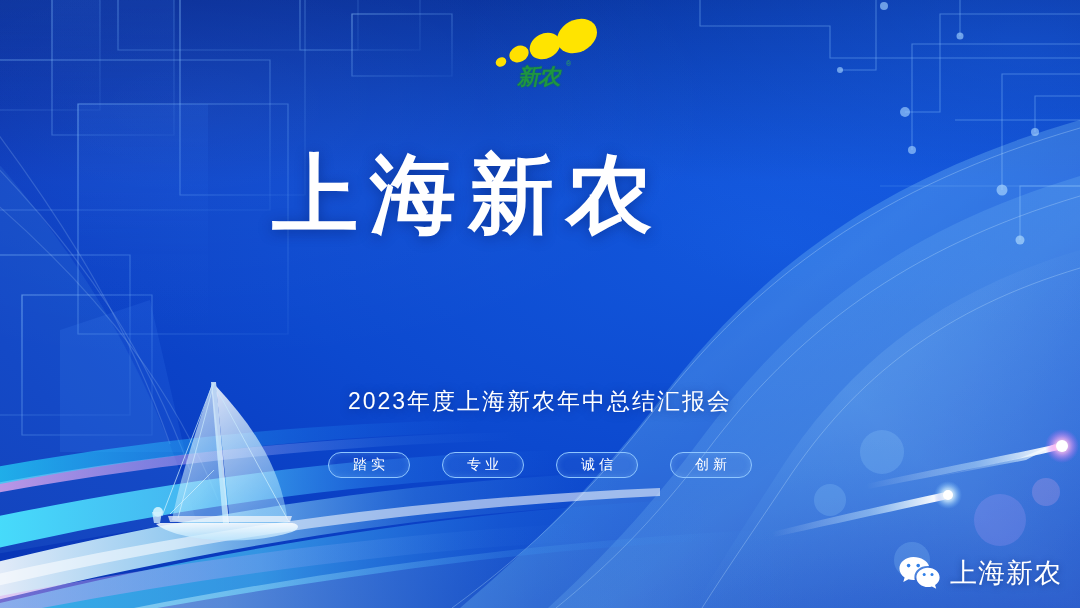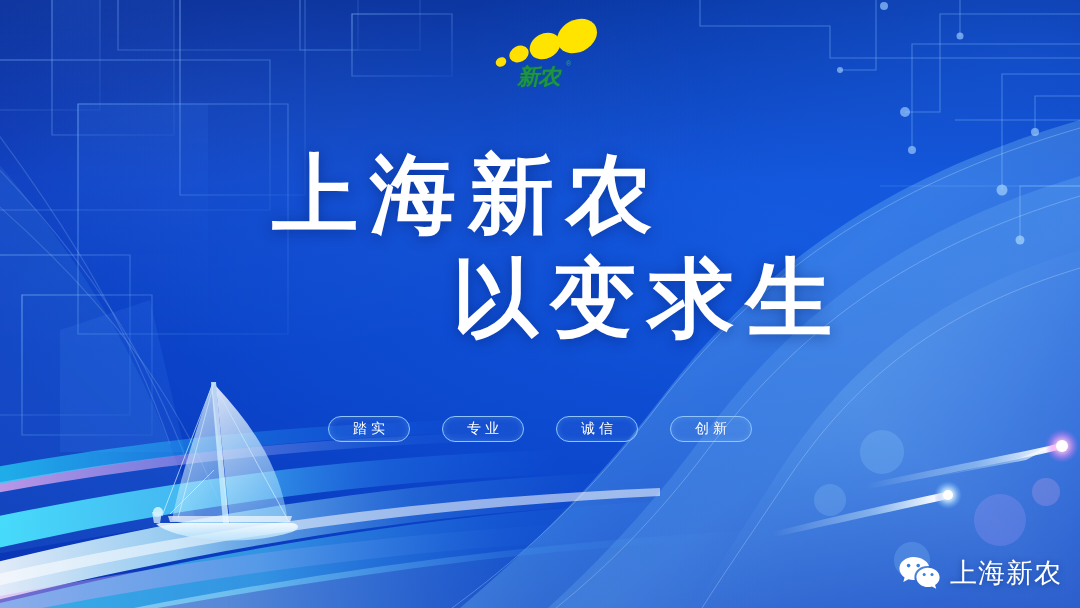--- a/index.html
+++ b/index.html
@@ -92,21 +92,21 @@
     text-align:center;
     color:#ffffff;
     font-size:23px;
     letter-spacing:2px;
     text-shadow:0 1px 8px rgba(3,30,110,.55);
   }
 
   
   #tags{
     position:absolute;
-    left:0; top:416px;
+    left:0; top:452px;
     width:1080px;
     display:flex;
     justify-content:center;
     gap:32px;
     font-family:Liberation Serif, serif;
   }
   .tag{
     width:82px; height:26px;
     border:1px solid #8fc6ff;
     border-radius:13px;
@@ -353,23 +353,23 @@
       <ellipse cx="27" cy="40" rx="10" ry="8" fill="#ffe000" transform="rotate(-28 27 40)"></ellipse>
       <ellipse cx="53" cy="32" rx="16" ry="12.5" fill="#ffe400" transform="rotate(-28 53 32)"></ellipse>
       <ellipse cx="85" cy="22" rx="21" ry="16" fill="#ffe400" transform="rotate(-28 85 22)"></ellipse>
     </g>
   </svg>
   <div id="logo-word">新农</div>
   <div id="logo-reg">®</div>
 
   <div id="headline">
     <div class="hl-line" id="hl1">上海新农</div>
-    <div class="hl-line" id="hl2">以变求生</div>
   </div>
 
+  <div id="subtitle">2023年度上海新农年中总结汇报会</div>
 
   <div id="tags">
     <div class="tag">踏实</div>
     <div class="tag">专业</div>
     <div class="tag">诚信</div>
     <div class="tag">创新</div>
   </div>
 
   <div id="wechat">
     <svg width="44" height="38" viewBox="0 0 44 38">

